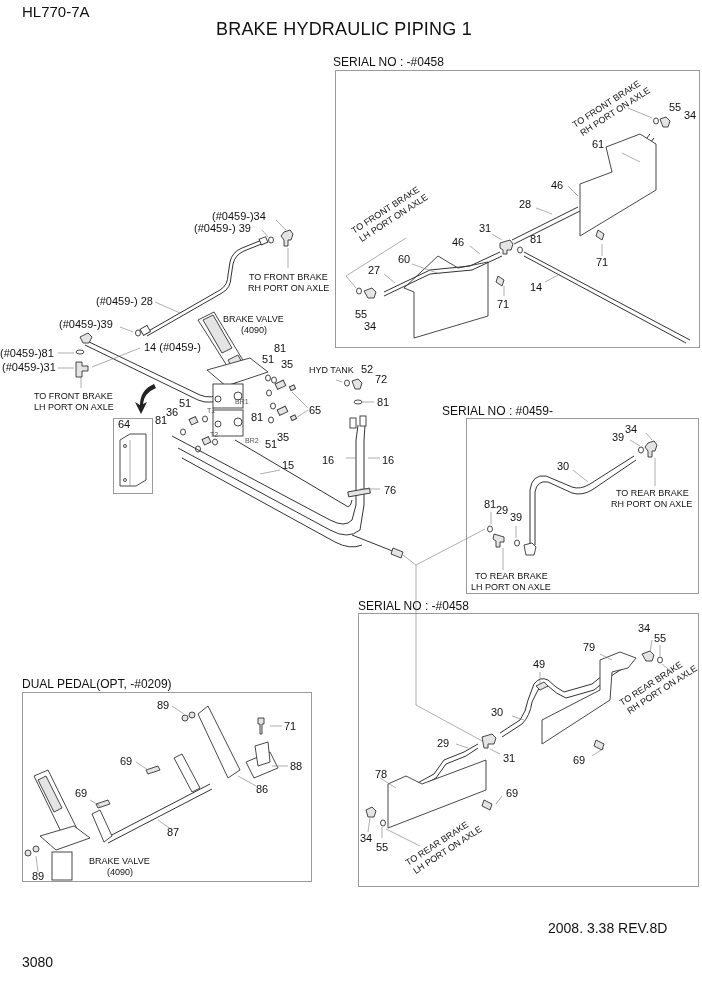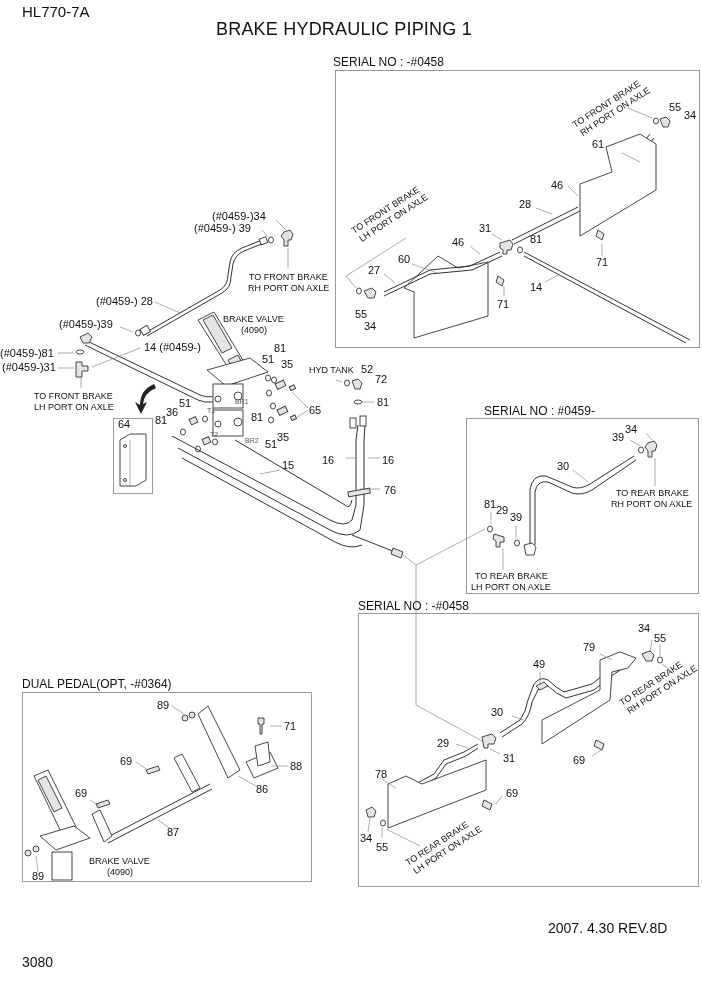--- a/index.html
+++ b/index.html
@@ -19,32 +19,32 @@
   .pipe { stroke:#333; stroke-width:1; fill:none; }
   .part { stroke:#333; stroke-width:0.9; fill:#fff; }
   .partg { stroke:#333; stroke-width:0.9; fill:#e4e4e4; }
 </style>
 </head>
 <body>
 
 <div class="abs model">HL770-7A</div>
 <div class="abs title">BRAKE HYDRAULIC PIPING 1</div>
 <div class="abs pageno">3080</div>
-<div class="abs rev">2007. 4.30  REV.8D</div>
+<div class="abs rev">2008. 3.38  REV.8D</div>
 
 <div class="abs sec" style="left:333px; top:56px;">SERIAL NO : -#0458</div>
 <div class="box" style="left:335px; top:70px; width:363px; height:276px;"></div>
 
-<div class="abs sec" style="left:484px; top:405px;text-align:center;">SERIAL NO : #0459-</div>
+<div class="abs sec" style="left:442px; top:405px;text-align:center;">SERIAL NO : #0459-</div>
 <div class="box" style="left:466px; top:418px; width:231px; height:174px;"></div>
 
 <div class="abs sec" style="left:358px; top:600px;">SERIAL NO : -#0458</div>
 <div class="box" style="left:358px; top:613px; width:339px; height:272px;"></div>
 
-<div class="abs sec" style="left:22px; top:678px;">DUAL PEDAL(OPT, -#0364)</div>
+<div class="abs sec" style="left:22px; top:678px;">DUAL PEDAL(OPT, -#0209)</div>
 <div class="box" style="left:22px; top:692px; width:288px; height:188px;"></div>
 
 <div class="box" style="left:113px; top:418px; width:38px; height:74px;"></div>
 
 <svg id="diagram" viewBox="0 0 702 992">
 
   <g>
 
     <path class="pipe" d="M145,333 L220,290 Q228,285 228,275 L230,262 Q232,252 242,248 L262,240"></path>
     <path class="pipe" d="M147,336 L222,293 Q231,288 231,277 L233,264 Q235,255 244,251 L264,243"></path>

